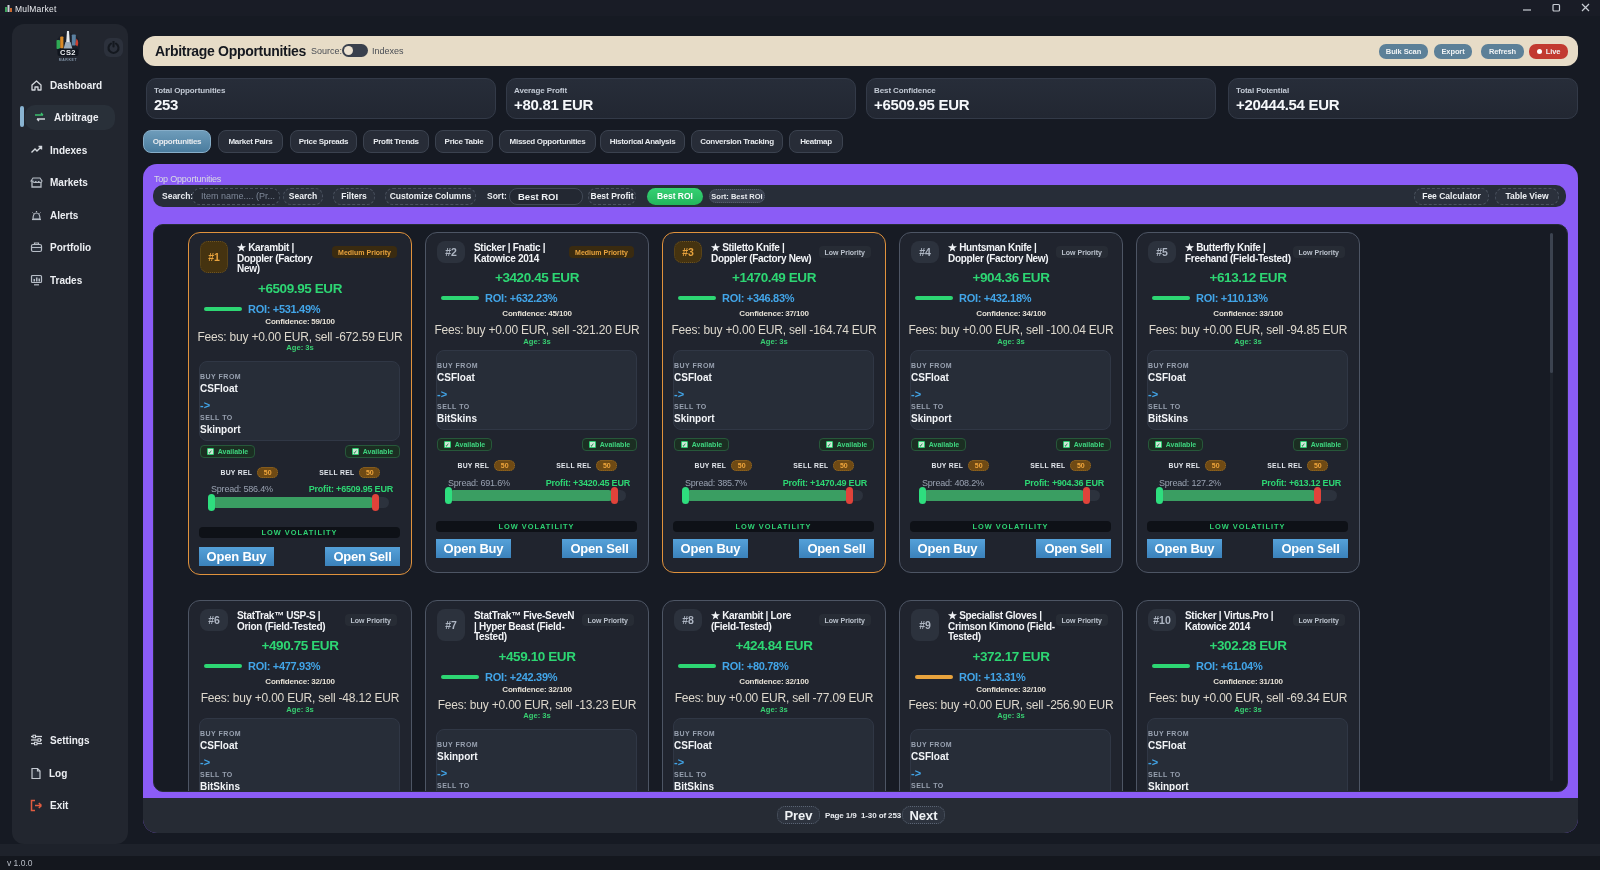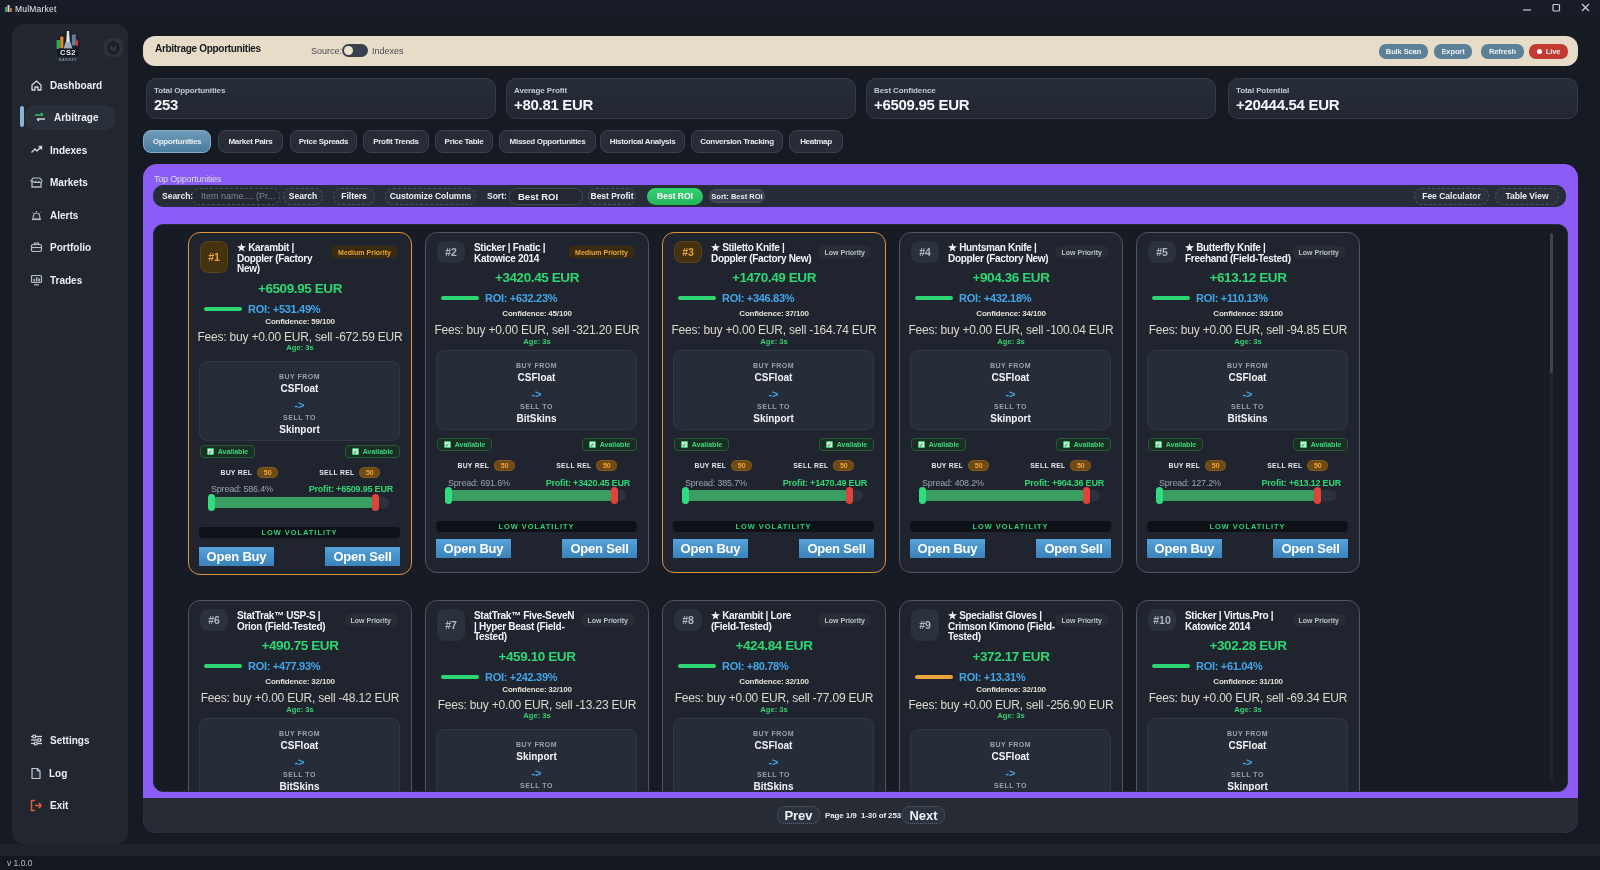--- a/index.html
+++ b/index.html
@@ -11,21 +11,21 @@
 .winbtn{position:absolute;top:3px;width:10px;height:10px;color:#c9cdd4;font-size:9px;line-height:10px;text-align:center}
 
 #sidebar{position:absolute;left:12px;top:24px;width:116px;height:820px;background:#22262f;border-radius:12px}
 #pwr{position:absolute;left:92px;top:14px;width:19px;height:19px;background:#2c313c;border-radius:6px}
 .navitem{position:absolute;left:18px;display:flex;align-items:center;gap:7px;color:#eceef2;font-size:10px;font-weight:bold}
 .navitem svg{flex:0 0 auto}
 #activepill{position:absolute;left:13px;top:81px;width:90px;height:25px;background:#293039;border-radius:10px}
 #activebar{position:absolute;left:8px;top:82px;width:4px;height:21px;background:#8ab4d2;border-radius:3px}
 
 #header{position:absolute;left:143px;top:36px;width:1435px;height:30px;background:#e7dcc7;border-radius:12px}
-#header h1{position:absolute;left:12px;top:7px;font-size:10px;color:#15181f;letter-spacing:-0.3px}
+#header h1{position:absolute;left:12px;top:7px;font-size:14px;color:#15181f;letter-spacing:-0.3px}
 #src{position:absolute;left:168px;top:10px;font-size:9px;color:#4a4e55}
 #toggle{position:absolute;left:199px;top:8px;width:26px;height:13px;background:#39404d;border-radius:7px}
 #toggle i{position:absolute;left:2px;top:1.8px;width:9.4px;height:9.4px;background:#ece2d2;border-radius:50%}
 #idx{position:absolute;left:229px;top:10px;font-size:9px;color:#4a4e55}
 .hbtn{position:absolute;top:8px;height:15px;border-radius:7px;background:#5c8098;color:#f0f3f5;font-size:7.5px;font-weight:bold;display:flex;align-items:center;justify-content:center;letter-spacing:-0.1px}
 #live{background:#c23a31}
 #live i{width:5px;height:5px;border-radius:50%;background:#fff;margin-right:4px}
 
 .stat{position:absolute;top:78px;width:350px;height:41px;background:linear-gradient(#272d39,#222732);border:1px solid #333a48;border-radius:10px}
 .stat .lb{position:absolute;left:7px;top:7px;font-size:8px;font-weight:bold;color:#c2c9d4;letter-spacing:-0.1px}
@@ -66,21 +66,21 @@
 .c3 .roi{top:70px}
 .roi i{width:38px;height:3.5px;border-radius:2px;background:#2dd673}
 .roi i.ong{background:#e8a33d}
 .roi b{font-size:11px;font-weight:bold;color:#42a5e8;letter-spacing:-0.3px}
 .conf{top:76px;width:100%;text-align:center;font-size:8px;font-weight:bold;color:#e4dfd4;letter-spacing:-0.2px}
 .c3 .conf{top:84px}
 .fees{top:90px;width:100%;text-align:center;font-size:12px;color:#ddd8cd;letter-spacing:-0.2px}
 .c3 .fees{top:97px}
 .age{top:104px;width:100%;text-align:center;font-size:7.6px;font-weight:bold;color:#38cf72}
 .c3 .age{top:110px}
-.rbox{left:10px;top:117px;width:201px;height:80px;background:#272d38;border:1px solid #303745;border-radius:8px;text-align:center}
+.rbox{left:10px;top:117px;width:201px;height:80px;background:#272d38;border:1px solid #303745;border-radius:8px;text-align:left}
 .c3 .rbox{top:128px}
 .rbox .s{position:absolute;width:100%;font-size:7px;font-weight:bold;color:#98a1b0;letter-spacing:0.5px}
 .rbox .m{position:absolute;width:100%;font-size:10px;font-weight:bold;color:#f2f4f7}
 .rbox .a{position:absolute;width:100%;font-size:11px;font-weight:bold;color:#42a5e8}
 .avrow{left:11px;top:205px;width:200px;display:flex;justify-content:space-between}
 .c3 .avrow{top:212px}
 .avail{width:55px;height:13px;background:#1b2e22;border:1px solid #27583a;border-radius:4px;color:#3ed47e;font-size:7px;font-weight:bold;display:flex;align-items:center;justify-content:center;gap:4px}
 .avail i{width:7px;height:7px;background:#cde8d6;border:1px solid #2ecc71;border-radius:1px;color:#1d7a46;font-size:5.5px;line-height:6px;text-align:center;font-style:normal;font-weight:bold}
 .relrow{left:10px;top:227px;width:201px;display:flex}
 .c3 .relrow{top:234px}

